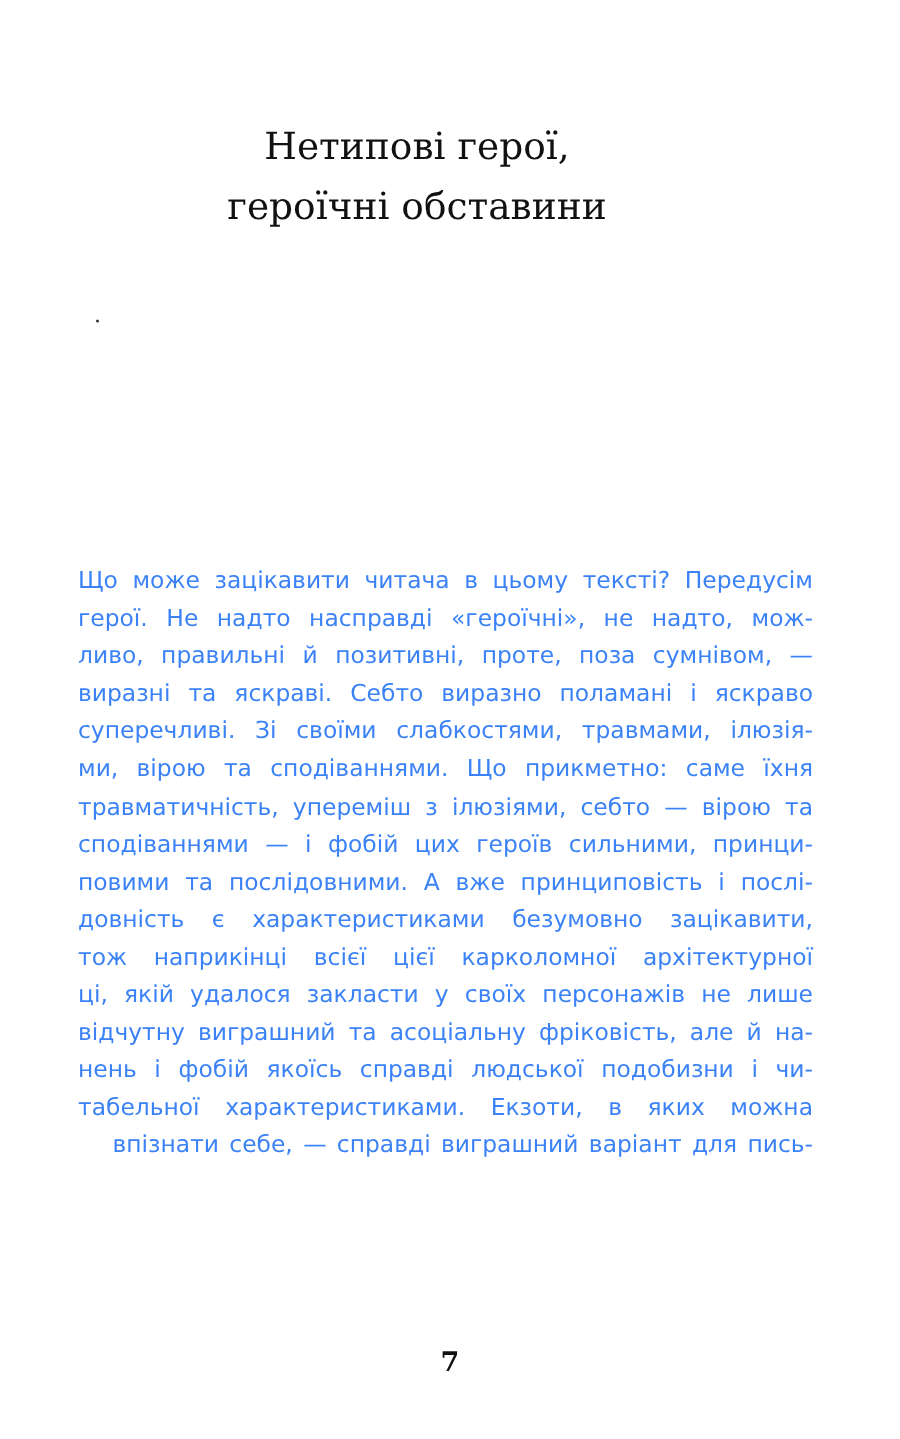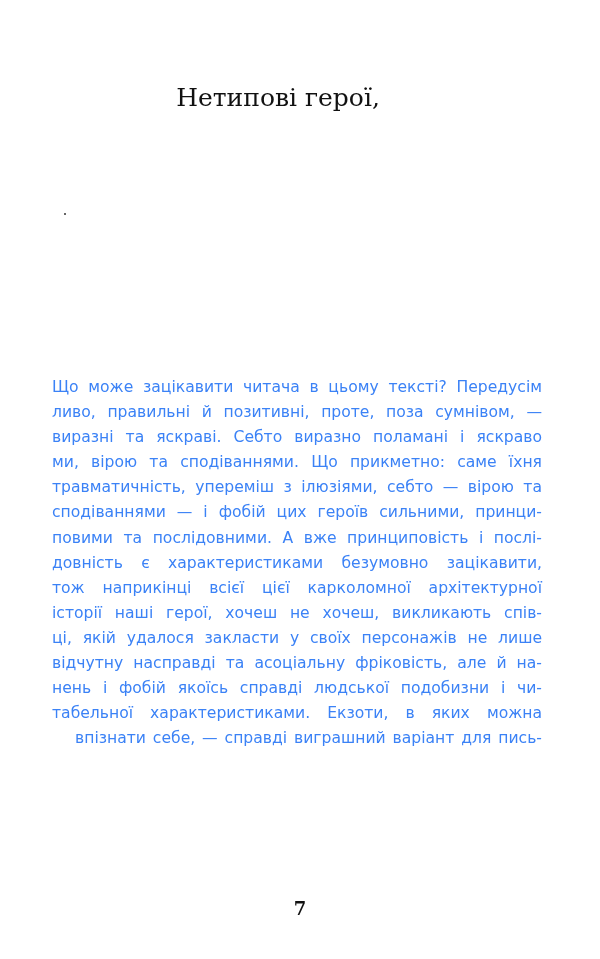--- a/index.html
+++ b/index.html
@@ -28,35 +28,37 @@
     .page-number {
       position: absolute; left: 0; width: 600px; top: 898px; text-align: center;
       font-family: "DejaVu Serif", serif; font-size: 18px; font-weight: bold; color: #111;
     }
   </style>
 </head>
 <body>
 
 <div class="title">
   <div>Нетипові герої,</div>
+  <div>героїчні обставини</div>
 </div>
 
 <div class="dot"></div>
 
 <div class="body-text">
   <span class="line">Що може зацікавити читача в цьому тексті? Передусім</span>
+  <span class="line">герої. Не надто насправді «героїчні», не надто, мож-</span>
   <span class="line">ливо, правильні й позитивні, проте, поза сумнівом, —</span>
   <span class="line">виразні та яскраві. Себто виразно поламані і яскраво</span>
+  <span class="line">суперечливі. Зі своїми слабкостями, травмами, ілюзія-</span>
   <span class="line">ми, вірою та сподіваннями. Що прикметно: саме їхня</span>
   <span class="line">травматичність, упереміш з ілюзіями, себто — вірою та</span>
   <span class="line">сподіваннями — і фобій цих героїв сильними, принци-</span>
   <span class="line">повими та послідовними. А вже принциповість і послі-</span>
   <span class="line">довність є характеристиками безумовно зацікавити,</span>
   <span class="line">тож наприкінці всієї цієї карколомної архітектурної</span>
-  <span class="line">історії наші герої, хочеш не хочеш, викликають спів-</span>
   <span class="line">ці, якій удалося закласти у своїх персонажів не лише</span>
-  <span class="line">відчутну насправді та асоціальну фріковість, але й на-</span>
+  <span class="line">відчутну виграшний та асоціальну фріковість, але й на-</span>
   <span class="line">нень і фобій якоїсь справді людської подобизни і чи-</span>
   <span class="line">табельної характеристиками. Екзоти, в яких можна</span>
   <span class="line last">впізнати себе, — справді виграшний варіант для пись-</span>
 </div>
 
 <div class="page-number">7</div>
 
 </body></html>

